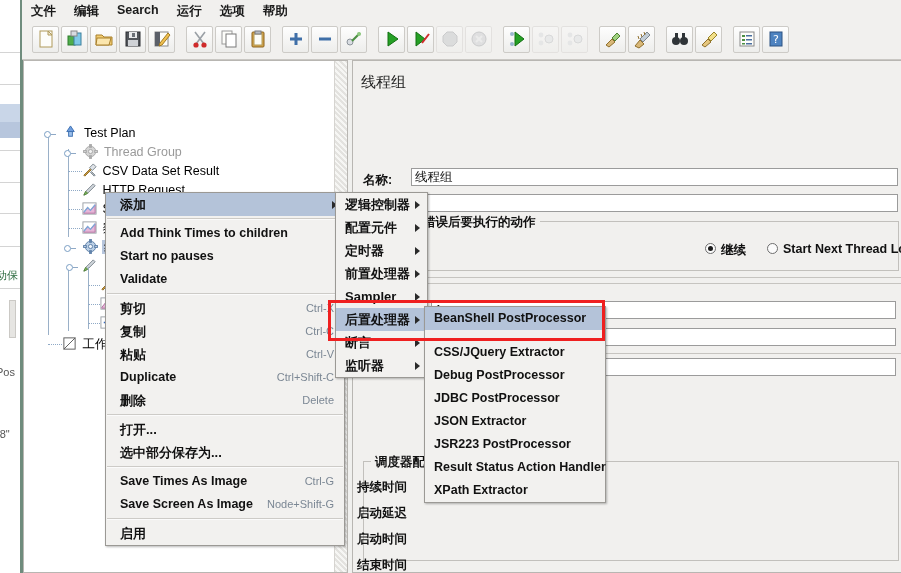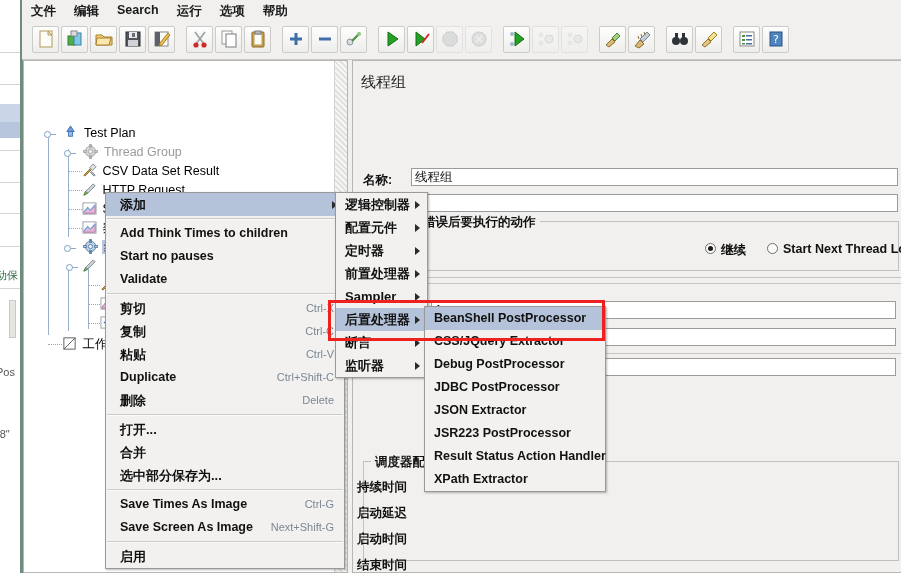--- a/index.html
+++ b/index.html
@@ -474,30 +474,28 @@
   <div class="item">
     <span>Duplicate</span>
     <span class="acc">Ctrl+Shift-C</span></div>
   <div class="item" style="font-size:13px;">
     <span>删除</span>
     <span class="acc">Delete</span></div>
   <div class="msep"></div>
   <div class="item" style="font-size:13px;">
     <span>打开...</span></div>
   <div class="item" style="font-size:13px;">
-    <span>合并</span></div>
-  <div class="item" style="font-size:13px;">
     <span>选中部分保存为...</span></div>
   <div class="msep"></div>
   <div class="item">
     <span>Save Times As Image</span>
     <span class="acc">Ctrl-G</span></div>
   <div class="item">
     <span>Save Screen As Image</span>
-    <span class="acc">Next+Shift-G</span></div>
+    <span class="acc">Node+Shift-G</span></div>
   <div class="msep"></div>
   <div class="item" style="font-size:13px;">
     <span>启用</span></div>
 </div>
 
 <div class="menu cjk" id="addsubmenu" style="left:335px;top:192px;width:93px;">
   <div class="item" style="padding-left:9px;">
     <span>逻辑控制器</span>
     <span class="arrow"></span></div>
   <div class="item" style="padding-left:9px;">
@@ -519,21 +517,21 @@
     <span>断言</span>
     <span class="arrow"></span></div>
   <div class="item" style="padding-left:9px;">
     <span>监听器</span>
     <span class="arrow"></span></div>
 </div>
 
 <div class="menu" id="ppsubmenu" style="left:424px;top:306px;width:182px;">
   <div class="item hl" style="padding-left:9px;">
     <span>BeanShell PostProcessor</span></div>
-  <div class="item" style="padding-left:9px;">
+  <div class="item" style="padding-left:9px;margin-top:11px;">
     <span>CSS/JQuery Extractor</span></div>
   <div class="item" style="padding-left:9px;">
     <span>Debug PostProcessor</span></div>
   <div class="item" style="padding-left:9px;">
     <span>JDBC PostProcessor</span></div>
   <div class="item" style="padding-left:9px;">
     <span>JSON Extractor</span></div>
   <div class="item" style="padding-left:9px;">
     <span>JSR223 PostProcessor</span></div>
   <div class="item" style="padding-left:9px;">

